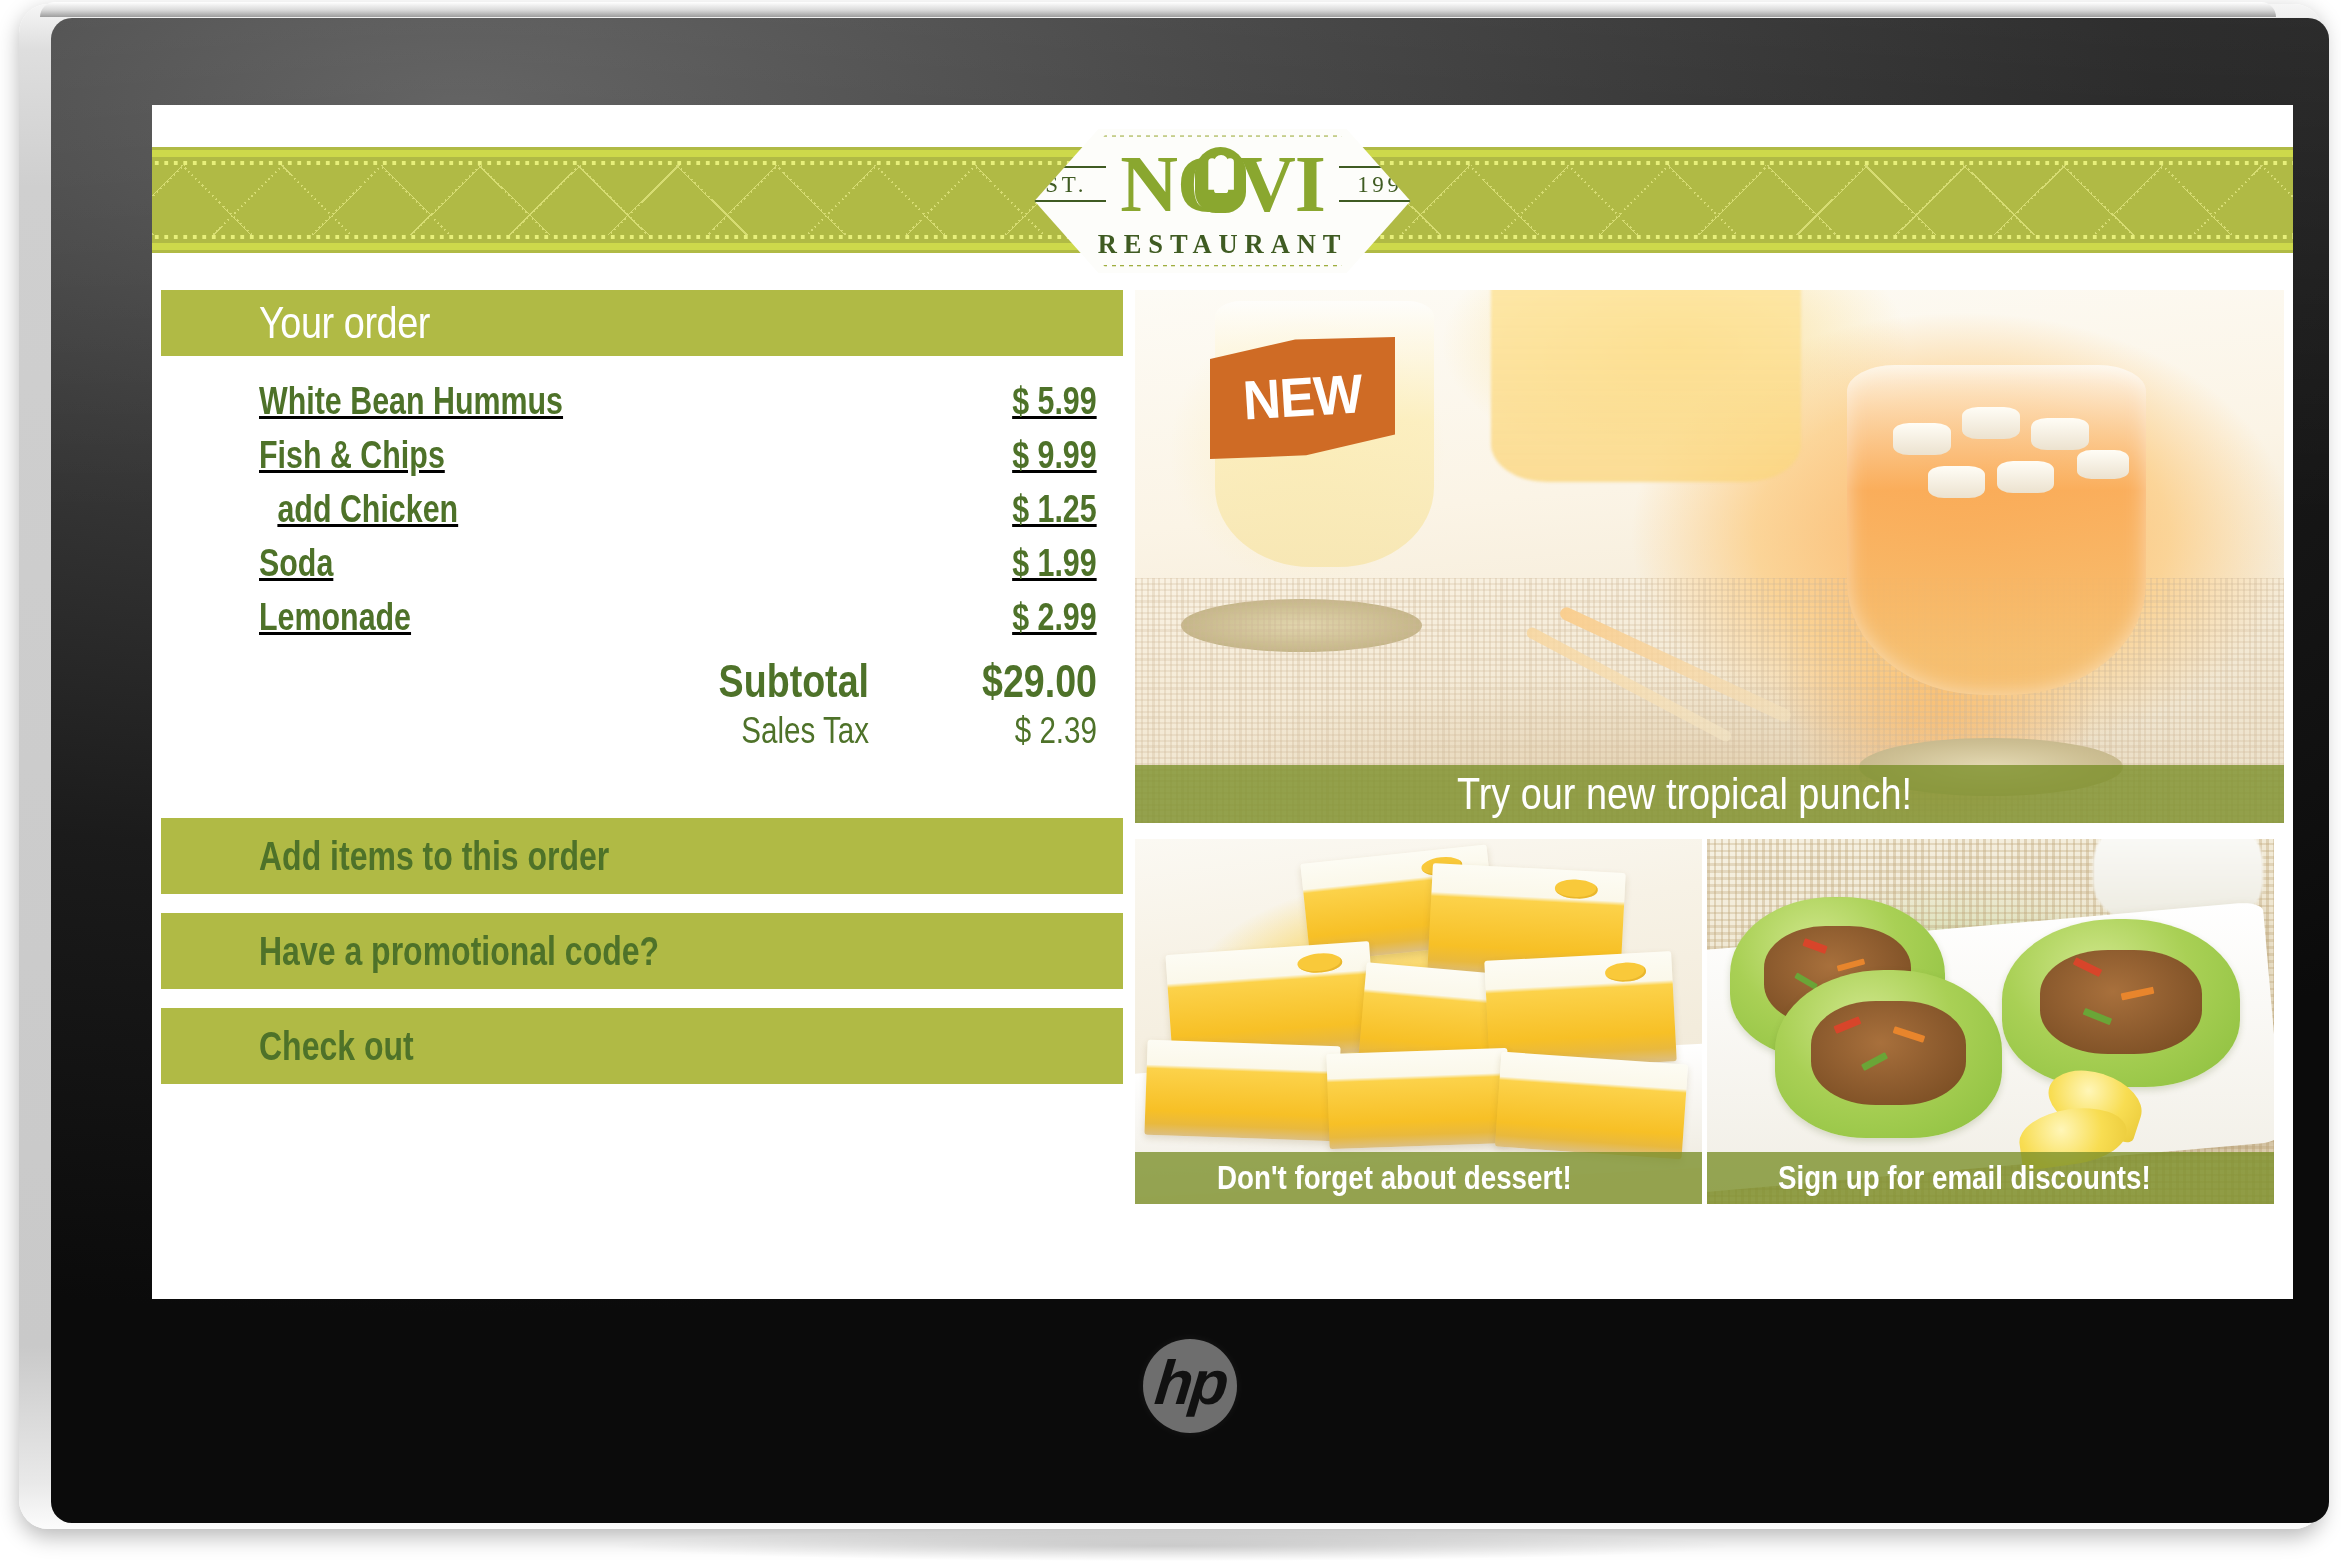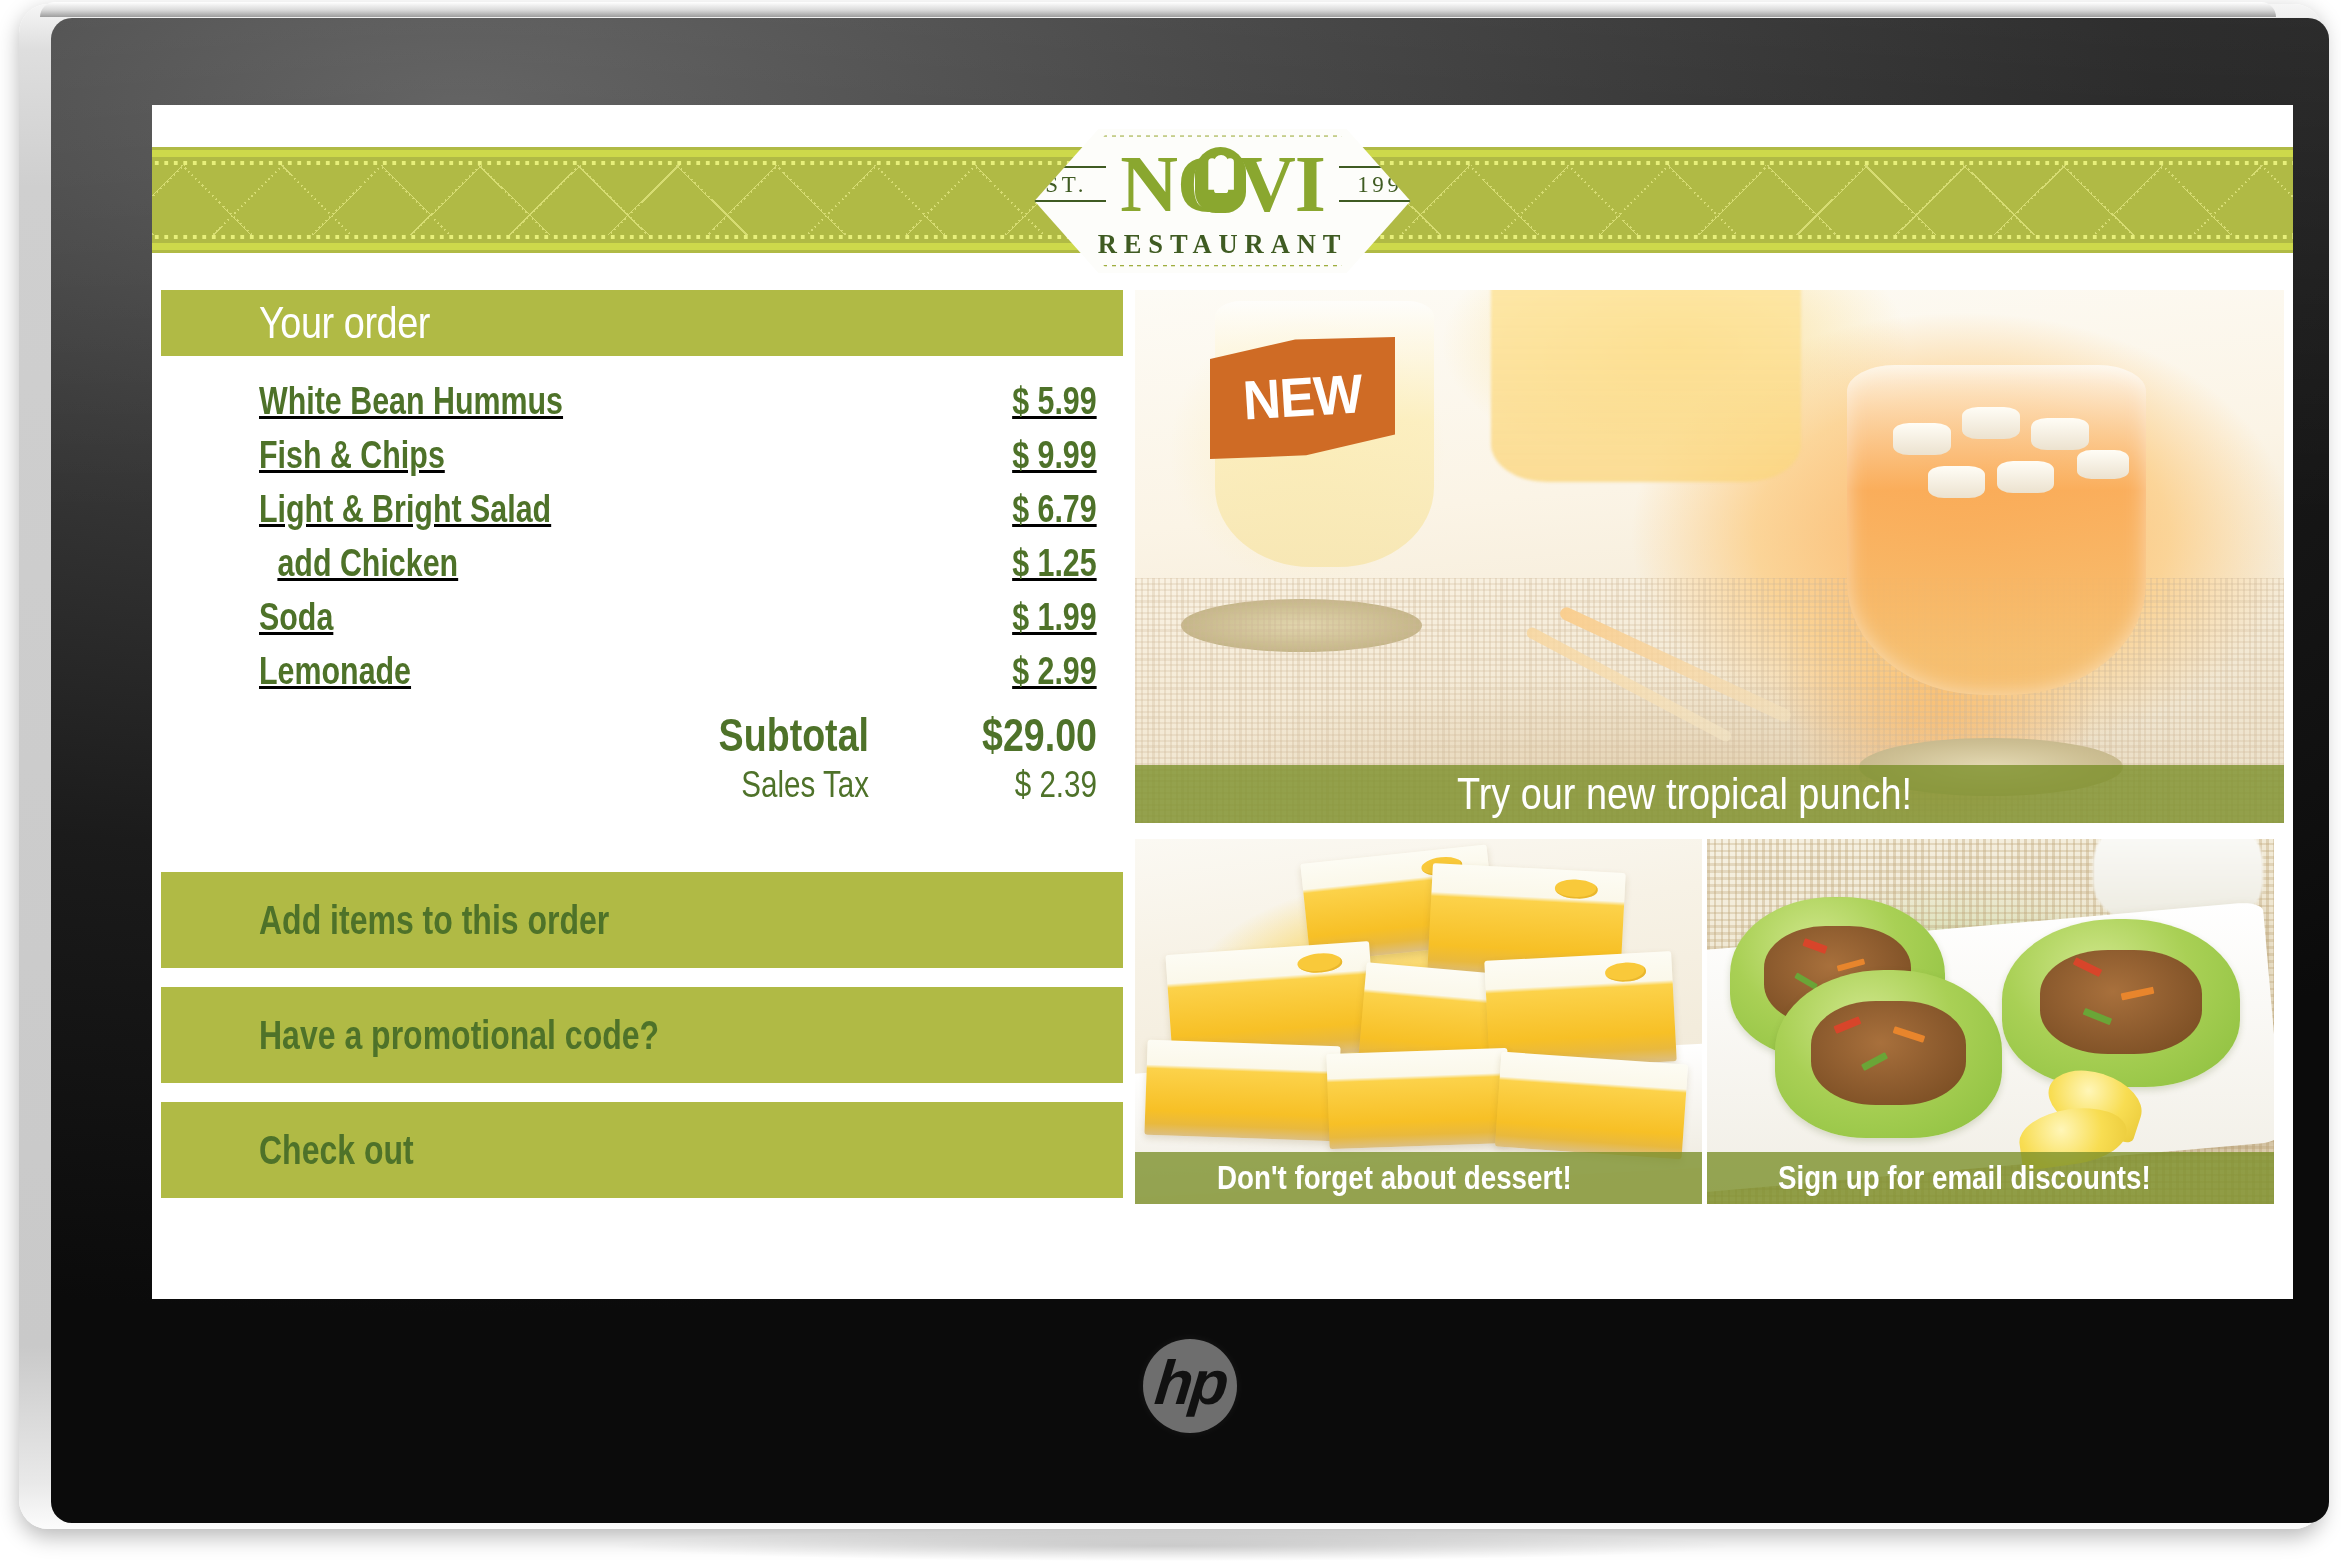--- a/index.html
+++ b/index.html
@@ -139,21 +139,21 @@
     font-family:"Liberation Sans Narrow","Liberation Sans",sans-serif;
     transform:scaleX(.80); white-space:nowrap; text-align:right;
   }
   .tot-label{ width:254px; transform-origin:right center; }
   .tot-value{ width:228px; transform-origin:right center; }
   .tot-row.big .tot-label, .tot-row.big .tot-value{ font-weight:700; font-size:47px; }
   .tot-row.small .tot-label, .tot-row.small .tot-value{ font-weight:400; font-size:37px; }
 
   #actions{ margin-top:51px; }
   .action-bar{
-    height:96px; background:#b0ba45; margin-bottom:19px;
+    height:76px; background:#b0ba45; margin-bottom:19px;
     display:flex; align-items:center; padding-left:98px;
   }
   .action-label{
     font-size:40px; font-weight:700; color:#4e7229; line-height:1;
     font-family:"Liberation Sans Narrow","Liberation Sans",sans-serif;
     transform:scaleX(.80); transform-origin:left center; white-space:nowrap;
   }
 
   
   #promo-col{ position:absolute; left:983px; top:185px; width:1149px; }
@@ -381,24 +381,20 @@
         </div>
 
         <div id="items">
           <div class="item-row">
             <span class="item-name">White Bean Hummus</span>
             <span class="item-price">$ 5.99</span>
           </div>
           <div class="item-row">
             <span class="item-name">Fish &amp; Chips</span>
             <span class="item-price">$ 9.99</span>
-          </div>
-          <div class="item-row">
-            <span class="item-name">Light &amp; Bright Salad</span>
-            <span class="item-price">$ 6.79</span>
           </div>
           <div class="item-row sub">
             <span class="item-name">add Chicken</span>
             <span class="item-price">$ 1.25</span>
           </div>
           <div class="item-row">
             <span class="item-name">Soda</span>
             <span class="item-price">$ 1.99</span>
           </div>
           <div class="item-row">

